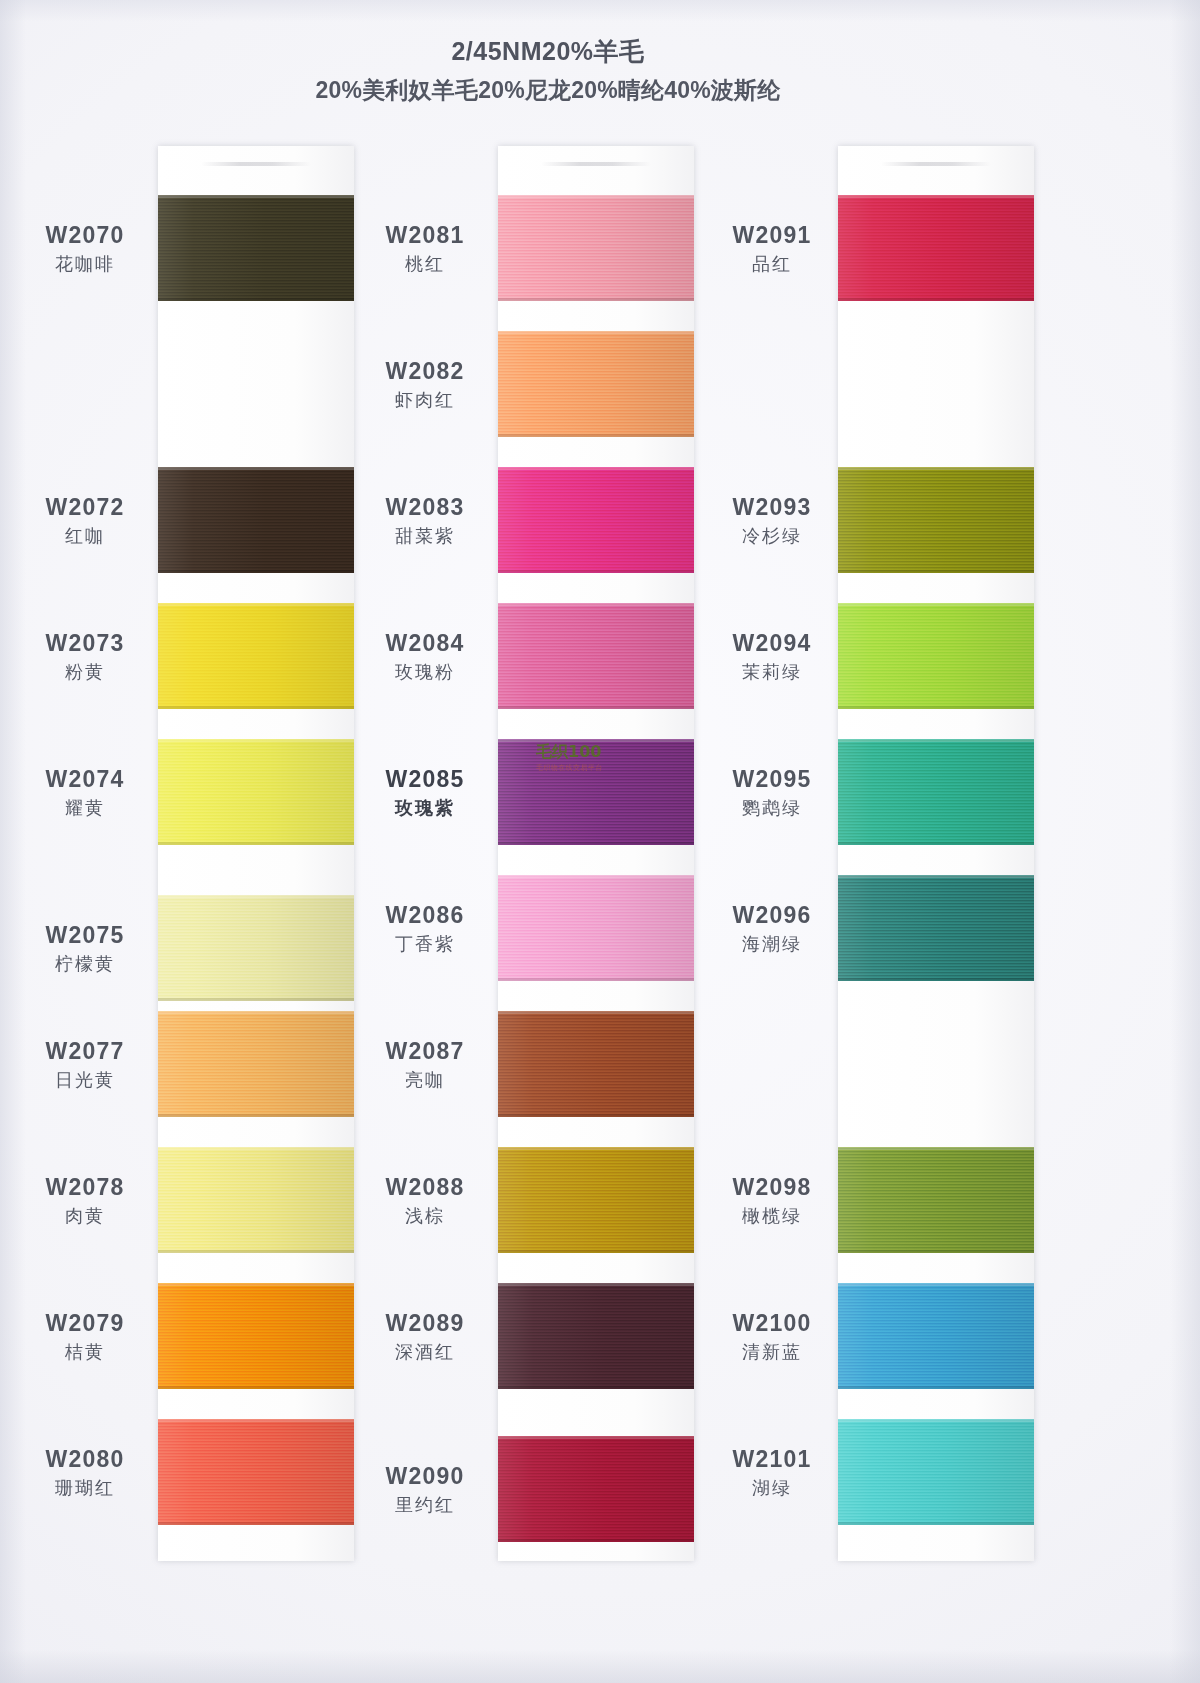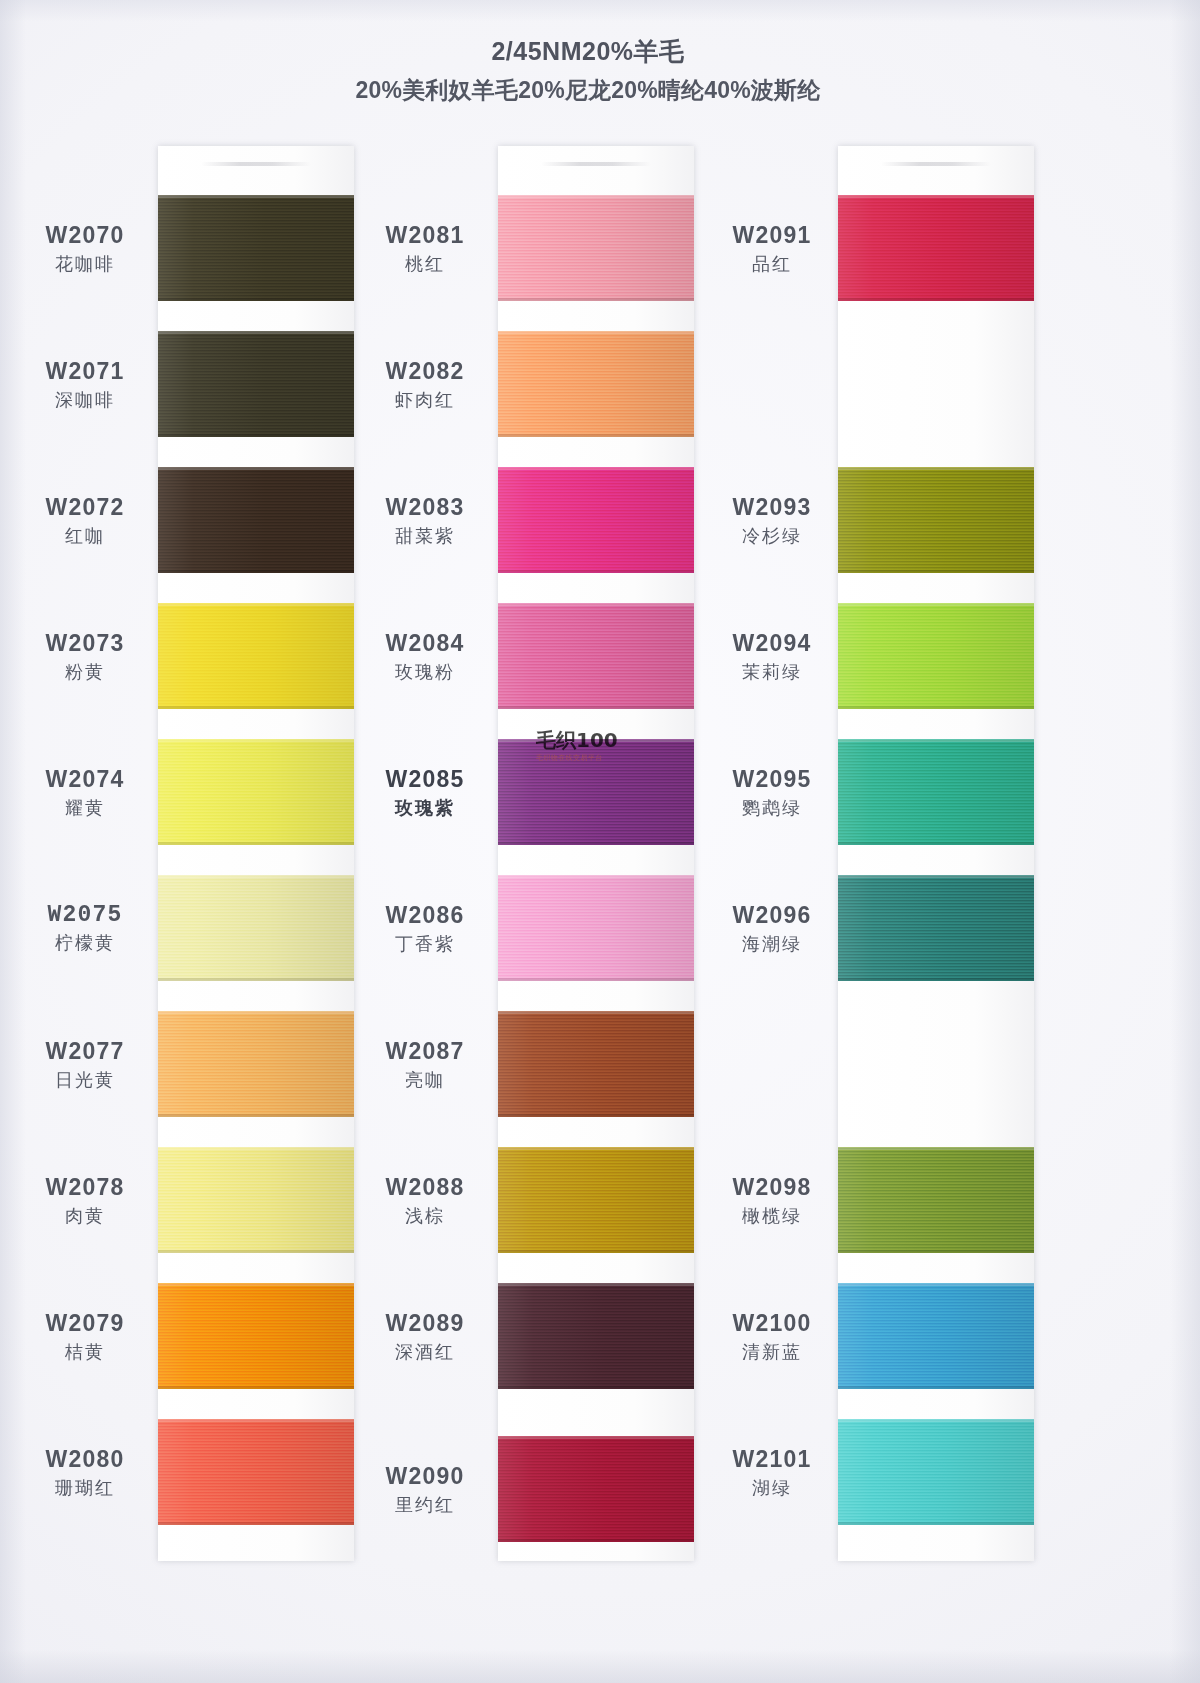--- a/index.html
+++ b/index.html
@@ -36,21 +36,20 @@
 
   .header {
     position: absolute;
     top: 34px;
     left: 0;
     width: 1096px;
     text-align: center;
     color: #555a66;
     line-height: 1.42;
     z-index: 5;
-    padding-left: 40px;
   }
   .header .line1 {
     font-size: 25px;
     font-weight: bold;
     letter-spacing: .5px;
     color: #4f535f;
   }
   .header .line2 {
     font-size: 23px;
     font-weight: bold;
@@ -200,26 +199,27 @@
     position: absolute;
     left: 536px;
     top: 730px;
     width: 120px;
     height: 48px;
     z-index: 9;
     pointer-events: none;
     opacity: .72;
   }
   .watermark .wm-main {
-    font-size: 20px;
+    font-size: 16px;
     font-weight: bold;
-    color: #000000;
+    color: #4d7c0f;
     letter-spacing: 0px;
     line-height: 1;
     font-family: "DejaVu Sans", sans-serif;
+    margin-top: 14px;
   }
   .watermark .wm-sub {
     font-size: 7px;
     color: #b0564a;
     letter-spacing: .4px;
     margin-top: 3px;
     white-space: nowrap;
   }
 </style>
 </head>
@@ -242,33 +242,20 @@
             <div class="name">花咖啡</div>
           </div>
           <div class="swatch">
             <div class="fill" style="background: rgb(61, 57, 37);"></div>
             <div class="threads"></div>
             <div class="sheen"></div>
             <div class="topedge"></div>
             <div class="botedge"></div>
           </div>
         </div>
-        <div class="row" style="top: 331px;">
-          <div class="label">
-            <div class="code">W2071</div>
-            <div class="name">深咖啡</div>
-          </div>
-          <div class="swatch">
-            <div class="fill" style="background: rgb(59, 56, 39);"></div>
-            <div class="threads"></div>
-            <div class="sheen"></div>
-            <div class="topedge"></div>
-            <div class="botedge"></div>
-          </div>
-        </div>
         <div class="row" style="top: 467px;">
           <div class="label">
             <div class="code">W2072</div>
             <div class="name">红咖</div>
           </div>
           <div class="swatch">
             <div class="fill" style="background: rgb(58, 43, 32);"></div>
             <div class="threads"></div>
             <div class="sheen"></div>
             <div class="topedge"></div>
@@ -294,21 +281,21 @@
             <div class="name">耀黄</div>
           </div>
           <div class="swatch">
             <div class="fill" style="background: rgb(240, 239, 90);"></div>
             <div class="threads"></div>
             <div class="sheen"></div>
             <div class="topedge"></div>
             <div class="botedge"></div>
           </div>
         </div>
-        <div class="row" style="top: 875px; font-family: Liberation Mono, monospace;">
+        <div class="row" style="top: 895px;">
           <div class="label">
             <div class="code">W2075</div>
             <div class="name">柠檬黄</div>
           </div>
           <div class="swatch">
             <div class="fill" style="background: rgb(240, 238, 170);"></div>
             <div class="threads"></div>
             <div class="sheen"></div>
             <div class="topedge"></div>
             <div class="botedge"></div>

